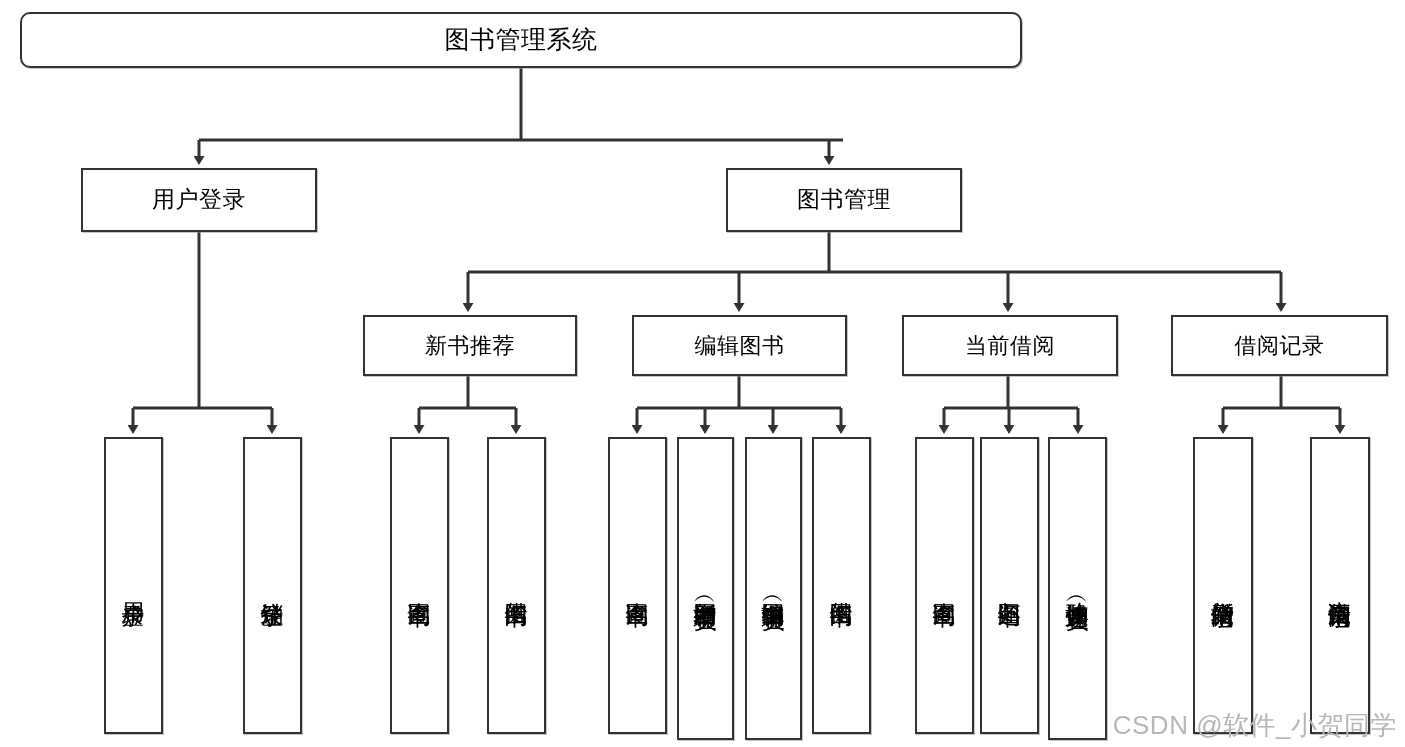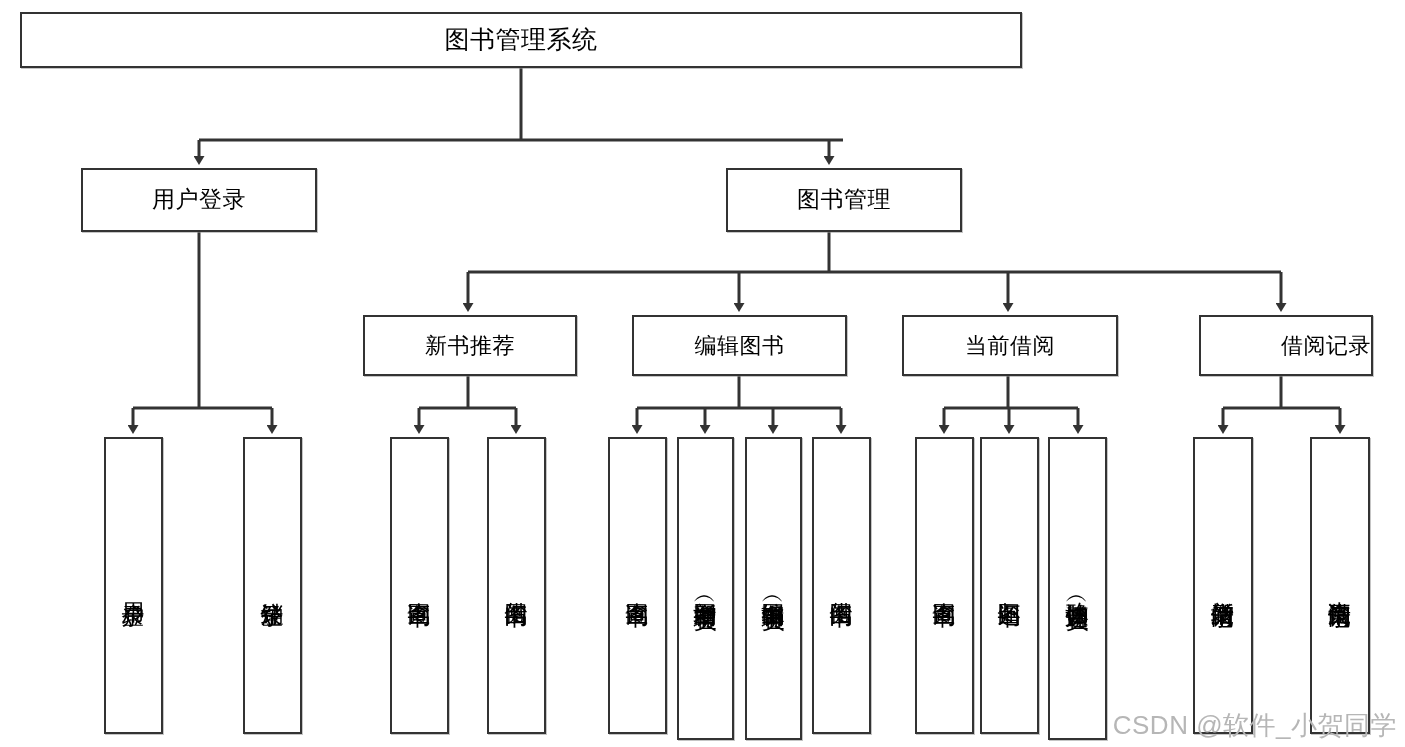--- a/index.html
+++ b/index.html
@@ -130,41 +130,41 @@
     </g>
 
     <g stroke="#333333" stroke-width="3" fill="none">
       <path d="M1281,376 L1281,408"></path>
       <path d="M1223,408 L1340,408"></path>
       <path d="M1223,408 L1223,426" marker-end="url(#arrow)"></path>
       <path d="M1340,408 L1340,426" marker-end="url(#arrow)"></path>
     </g>
   </svg>
 
-  <div class="node level-0" style="left:20px; top:12px; width:1002px; height:56px;">
+  <div class="node level-0" style="left:20px; top:12px; width:1002px; height:56px;border-radius:10px;">
     <span class="label">图书管理系统</span>
   </div>
 
   <div class="node level-1" style="left:81px; top:168px; width:236px; height:64px;">
     <span class="label">用户登录</span>
   </div>
   <div class="node level-1" style="left:726px; top:168px; width:236px; height:64px;">
     <span class="label">图书管理</span>
   </div>
 
   <div class="node level-2" style="left:363px; top:315px; width:214px; height:61px;">
     <span class="label">新书推荐</span>
   </div>
   <div class="node level-2" style="left:632px; top:315px; width:215px; height:61px;">
     <span class="label">编辑图书</span>
   </div>
   <div class="node level-2" style="left:902px; top:315px; width:216px; height:61px;">
     <span class="label">当前借阅</span>
   </div>
-  <div class="node level-2" style="left:1199px; top:315px; width:174px; height:61px;justify-content:flex-end;">
+  <div class="node level-2" style="left:1171px; top:315px; width:217px; height:61px;">
     <span class="label">借阅记录</span>
   </div>
 
   <div class="node leaf" style="left:104px; top:437px; width:59px; height:297px;">
     <span class="label">用户登录</span>
   </div>
   <div class="node leaf" style="left:243px; top:437px; width:59px; height:297px;">
     <span class="label">注销登录</span>
   </div>
 

